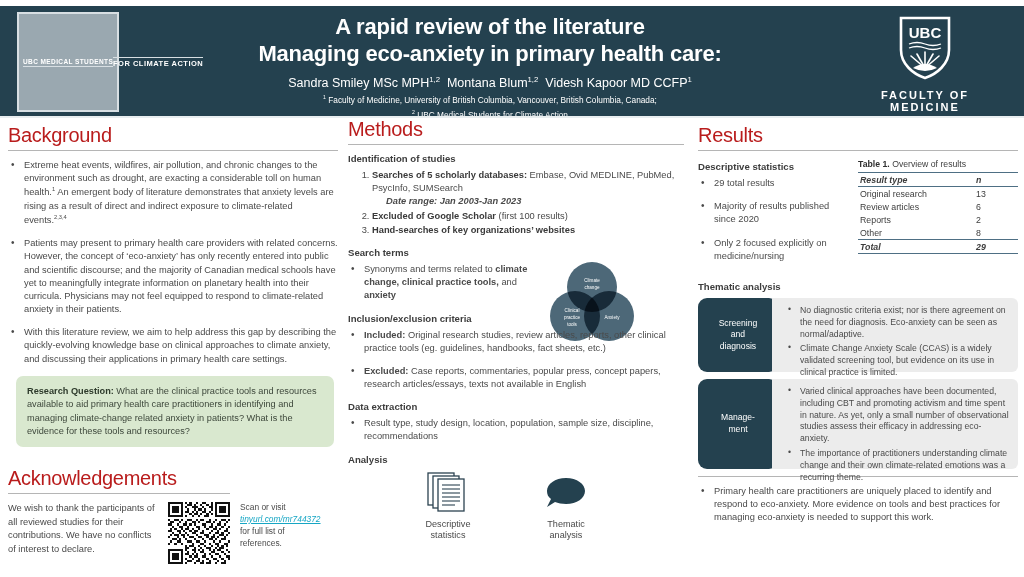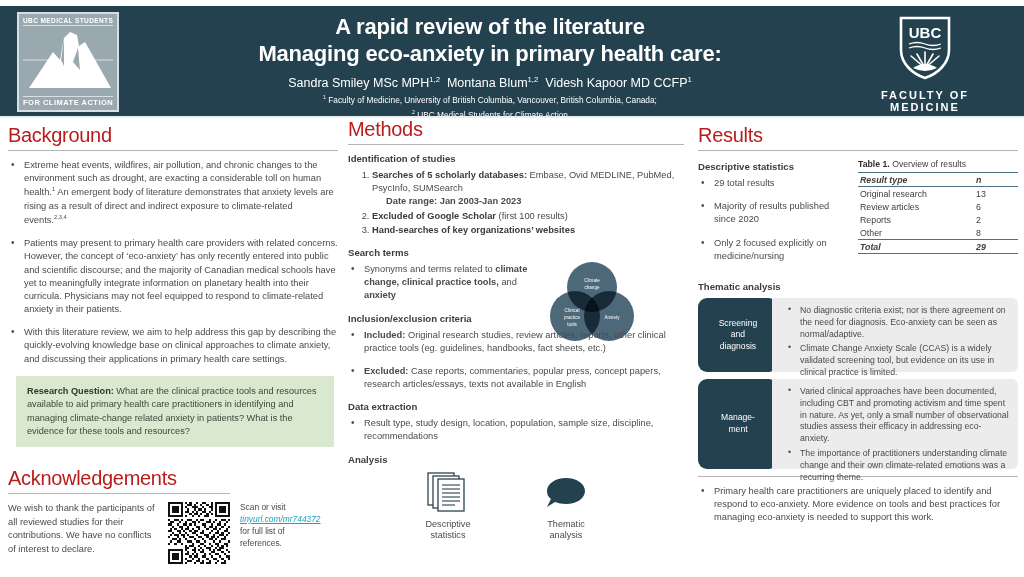--- a/index.html
+++ b/index.html
@@ -16,21 +16,21 @@
   .header{
     position:absolute;left:0;top:0;width:1024px;height:112px;
     background:#24414f;
     box-sizing:border-box;
   }
   .header-rule{position:absolute;left:0;top:110px;width:1024px;height:2px;background:#e9eef0;}
 
   .logo-left{
     position:absolute;left:17px;top:6px;width:102px;height:100px;
     background:#9aa8b0;border:2px solid #d8dfe3;box-sizing:border-box;
-    display:flex;flex-direction:column;align-items:center;
+    display:flex;flex-direction:row;align-items:center;
     padding:3px 4px;
   }
   .logo-left .ll-top{
     font-size:6.5px;letter-spacing:.4px;color:#ffffff;font-weight:bold;
     font-family:"Liberation Sans",sans-serif;white-space:nowrap;
     border-bottom:1px solid #d8dfe3;width:100%;text-align:center;padding-bottom:1px;
   }
   .logo-left .ll-mtn{position:relative;flex:1;width:100%;overflow:hidden;}
   .logo-left .ll-bot{
     font-size:7.5px;letter-spacing:.5px;color:#ffffff;font-weight:bold;
@@ -66,37 +66,37 @@
   ul.bul > li{
     position:relative;padding-left:16px;margin-bottom:10px;
     font-size:9.3px;line-height:1.42;color:#4a4a4a;
   }
   ul.bul > li:before{
     content:"\2022";position:absolute;left:3px;top:-1px;font-size:10px;color:#4a4a4a;
   }
   .tight > li{margin-bottom:4px;}
 
   .rq-box{
-    background:#d9e8cf;border-radius:1px;padding:9px 11px;margin:8px 4px 0 8px;
+    background:#d9e8cf;border-radius:7px;padding:9px 11px;margin:8px 4px 0 8px;
     font-size:9.2px;line-height:1.45;color:#3c463a;
   }
   .rq-box b{color:#2d3a2b;}
 
   .ack-body{font-size:9.3px;line-height:1.45;color:#4a4a4a;width:150px;}
   .ack-row{display:flex;gap:10px;align-items:flex-start;margin-top:4px;}
   .qr{width:62px;height:62px;flex:0 0 62px;}
   .qr-text{font-size:8.4px;line-height:1.42;color:#4a4a4a;width:76px;}
   .qr-link{color:#16a6c4;text-decoration:underline;font-style:italic;}
 
   
   .sub-head{font-size:9.6px;font-weight:bold;color:#3d3d3d;margin:2px 0 5px 0;}
   ol.num{margin:0 0 0 4px;padding-left:20px;font-size:9.3px;line-height:1.42;color:#4a4a4a;}
   ol.num > li{margin-bottom:1px;}
   ol.num b{color:#3a3a3a;}
-  .daterange{font-weight:bold;color:#4a4a4a;padding-left:14px;display:block;}
+  .daterange{font-style:italic;font-weight:bold;color:#4a4a4a;padding-left:14px;display:block;}
 
   .venn-wrap{position:absolute;left:196px;top:138px;width:96px;height:96px;}
   .venn circle{mix-blend-mode:multiply;}
   .venn text{fill:#ffffff;font-size:4.6px;font-family:"Liberation Sans",sans-serif;}
 
   .methods-inner{position:relative;}
   .st-list{width:200px;}
 
   .analysis-icons{display:flex;gap:34px;margin:2px 0 0 58px;}
   .ai{width:84px;text-align:center;}

